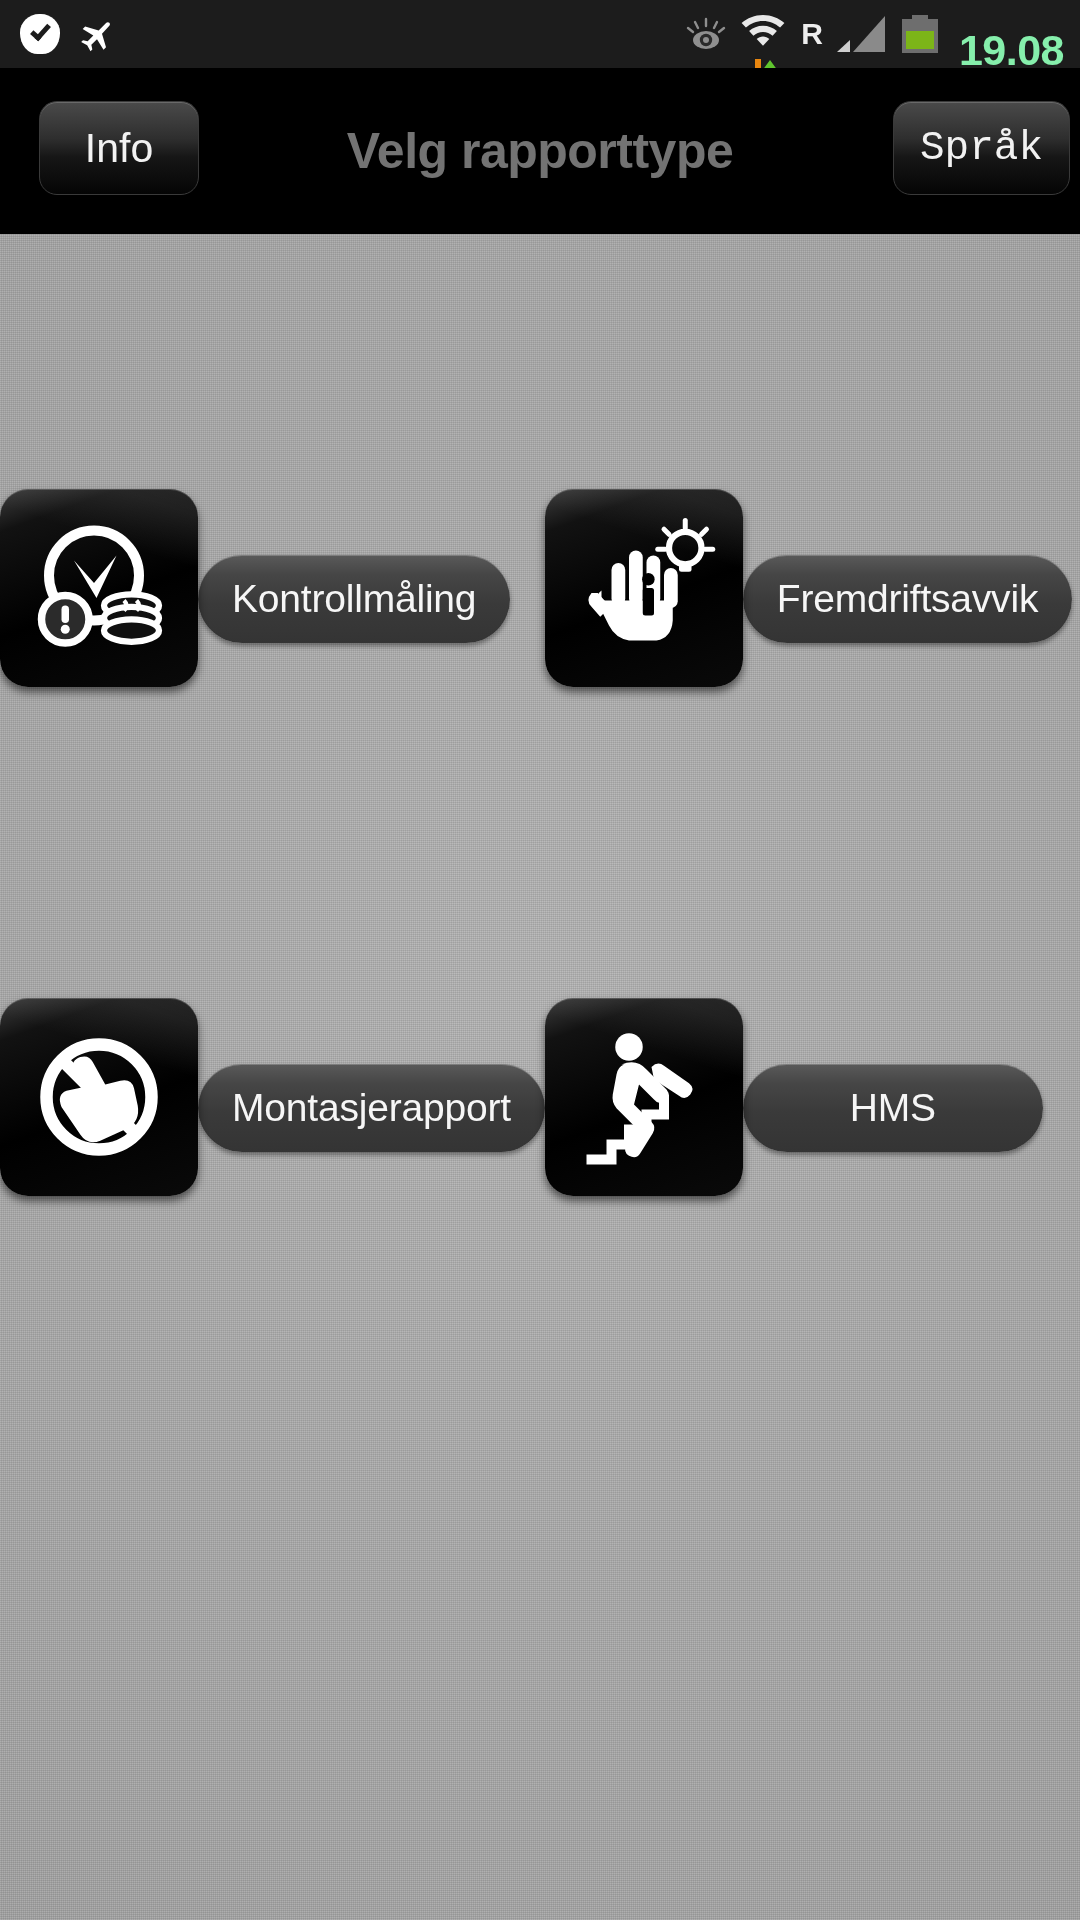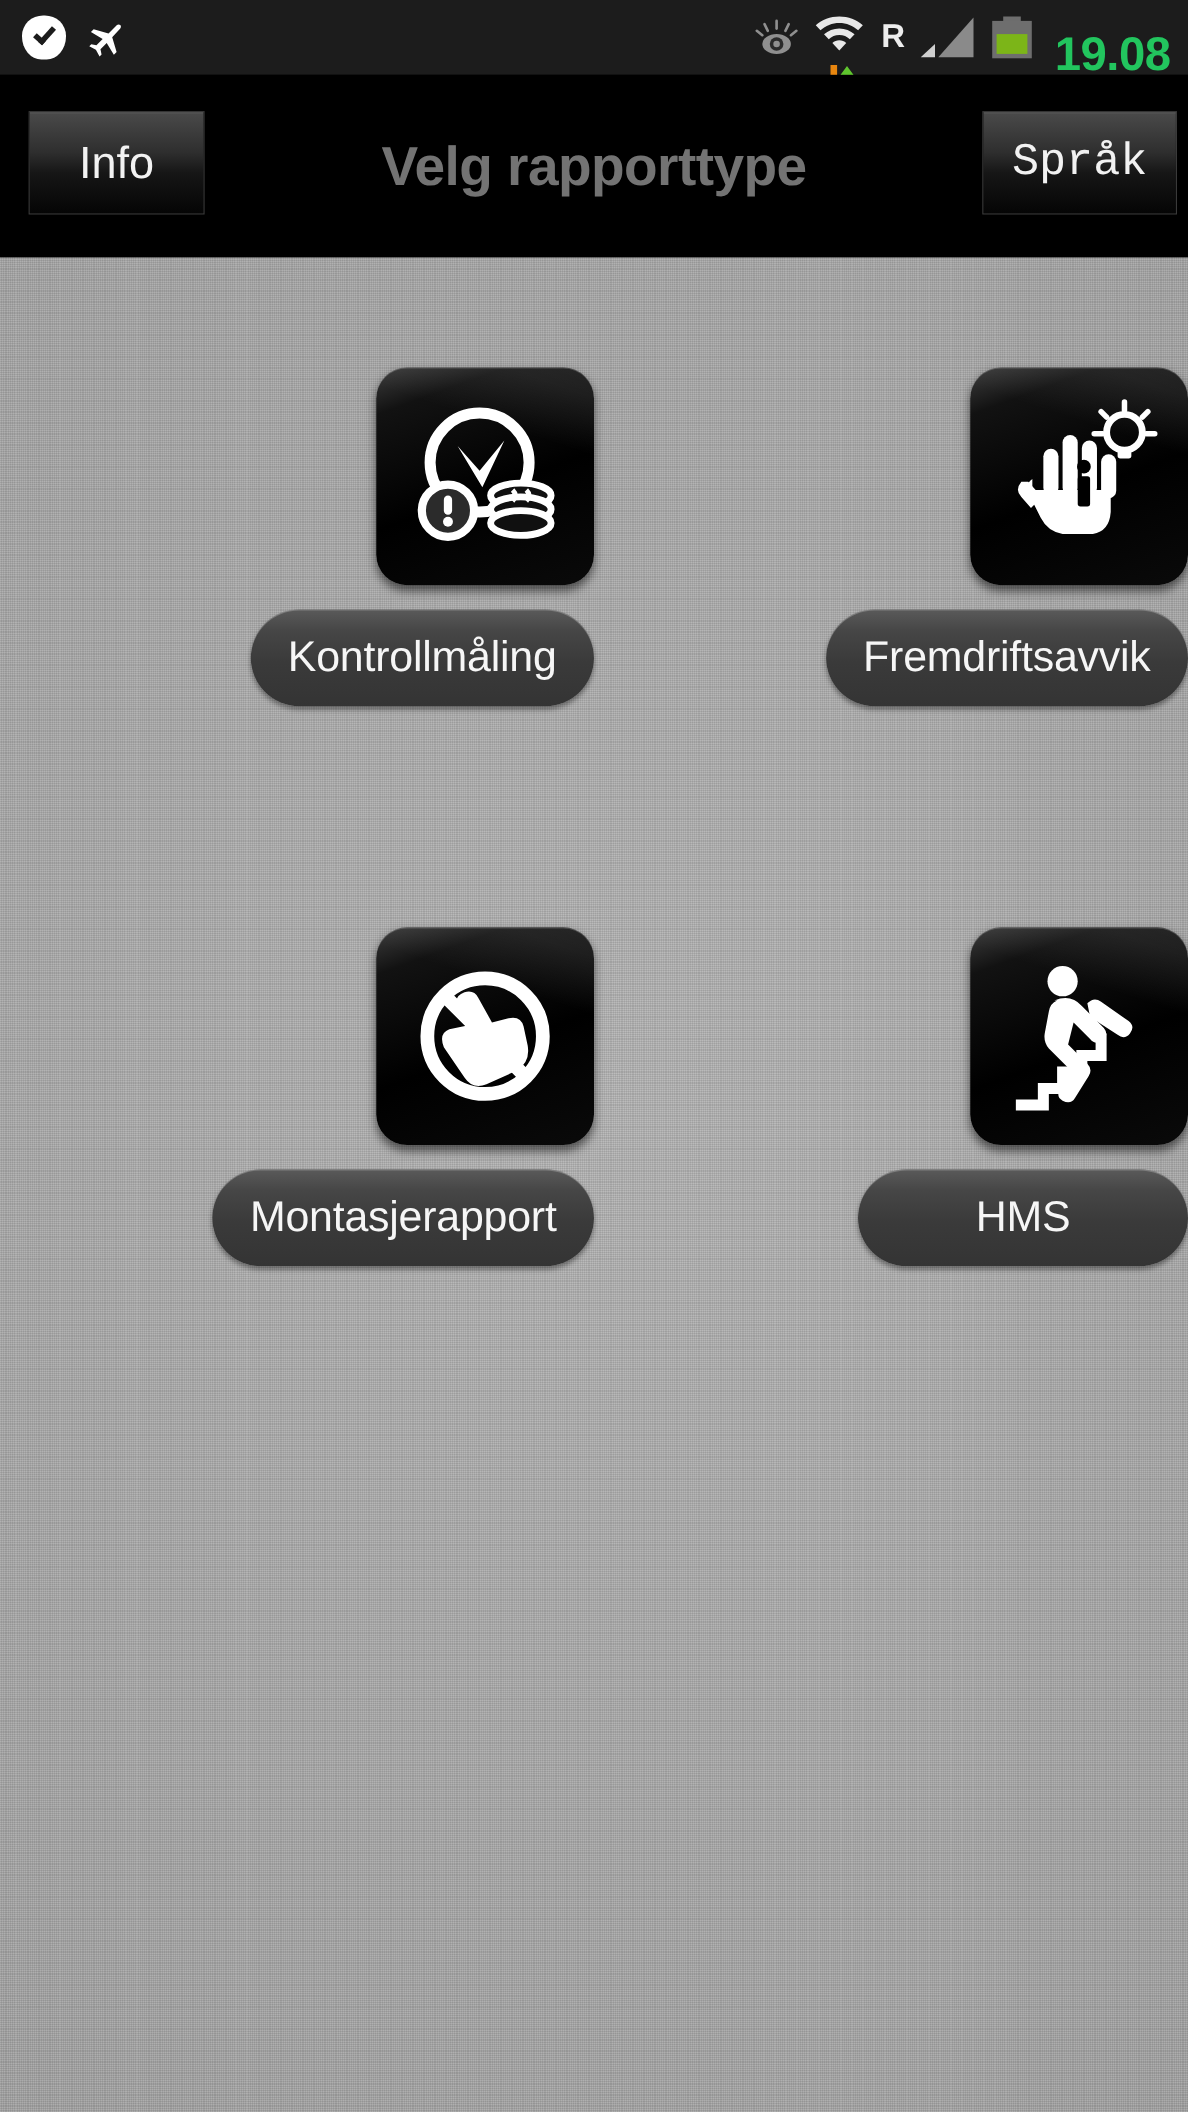--- a/index.html
+++ b/index.html
@@ -40,63 +40,64 @@
   .ic-wifi svg{ position:absolute; left:0; top:-2px; }
   .wifi-arrows{ position:absolute; left:9px; bottom:-6px; display:flex; gap:1px; }
 
   .ic-roam{ color:#ededed; font-size:30px; font-weight:bold; line-height:1;
             letter-spacing:0; margin:0 2px; font-family:"Liberation Sans", sans-serif; }
 
   .ic-signal{ width:50px; height:40px; }
   .ic-batt{ width:42px; height:40px; position:relative; }
 
   .clock{
-    color:#22c55e; font-size:43px; font-weight:bold; line-height:1;
+    color:#86efac; font-size:43px; font-weight:bold; line-height:1;
     letter-spacing:-0.5px; margin-left:6px;margin-top:32px;
   }
 
   
   .header{
     position:absolute; top:68px; left:0; width:1080px; height:166px;
     background:#000;
   }
   .hdr-title{
     position:absolute; left:0; right:0; top:0; bottom:0;
     display:flex; align-items:center; justify-content:center;
     color:#737373; font-size:50px; font-weight:bold; letter-spacing:-0.5px;
   }
   .hdr-btn{
     position:absolute; top:33px; height:94px;
     display:flex; align-items:center; justify-content:center;
     color:#f2f2f2; font-size:41px;
-    border-radius:0;
+    border-radius:18px;
     background:linear-gradient(180deg,#4a4a4a 0%,#2e2e2e 40%,#161616 60%,#050505 100%);
     border:1px solid #3a3a3a;
     box-shadow:inset 0 1px 0 rgba(255,255,255,.18), 0 1px 2px rgba(0,0,0,.8);
     padding:1px 26px;
+    margin-left:13px;
   }
   .hdr-btn.left{ left:26px; min-width:160px; }
   .hdr-btn.right{ right:10px; min-width:164px;font-family:Liberation Mono, monospace; }
 
   
   .content{
     position:absolute; top:234px; left:0; width:1080px; height:1686px;
     background:
       repeating-linear-gradient(0deg, rgba(255,255,255,.055) 0 1px, rgba(0,0,0,.055) 1px 2px),
       repeating-linear-gradient(90deg, rgba(255,255,255,.05) 0 1px, rgba(0,0,0,.05) 1px 2px),
       radial-gradient(ellipse 120% 90% at 50% 45%, #b4b4b4 0%, #a7a7a7 55%, #9b9b9b 100%);
   }
   .grid{
     position:absolute; inset:0;
     display:grid;
     grid-template-columns:1fr 1fr;
     grid-template-rows:1fr 1fr 1fr;
     padding:100px 0 60px 0;
   }
-  .cell{ position:relative; display:flex; flex-direction:column; align-items:flex-end; }
+  .cell{ position:relative; display:flex; flex-direction:row; align-items:center; }
 
   .tile{
     width:198px; height:198px; border-radius:28px;
     background:linear-gradient(160deg,#3d3d3d 0%,#121212 16%,#000 55%,#0a0a0a 100%);
     box-shadow:0 5px 9px rgba(0,0,0,.55), inset 0 1px 0 rgba(255,255,255,.18);
     position:relative; overflow:hidden;
     display:flex; align-items:center; justify-content:center;
   }
   .tile::after{ 
     content:""; position:absolute; left:-20%; top:-45%;

